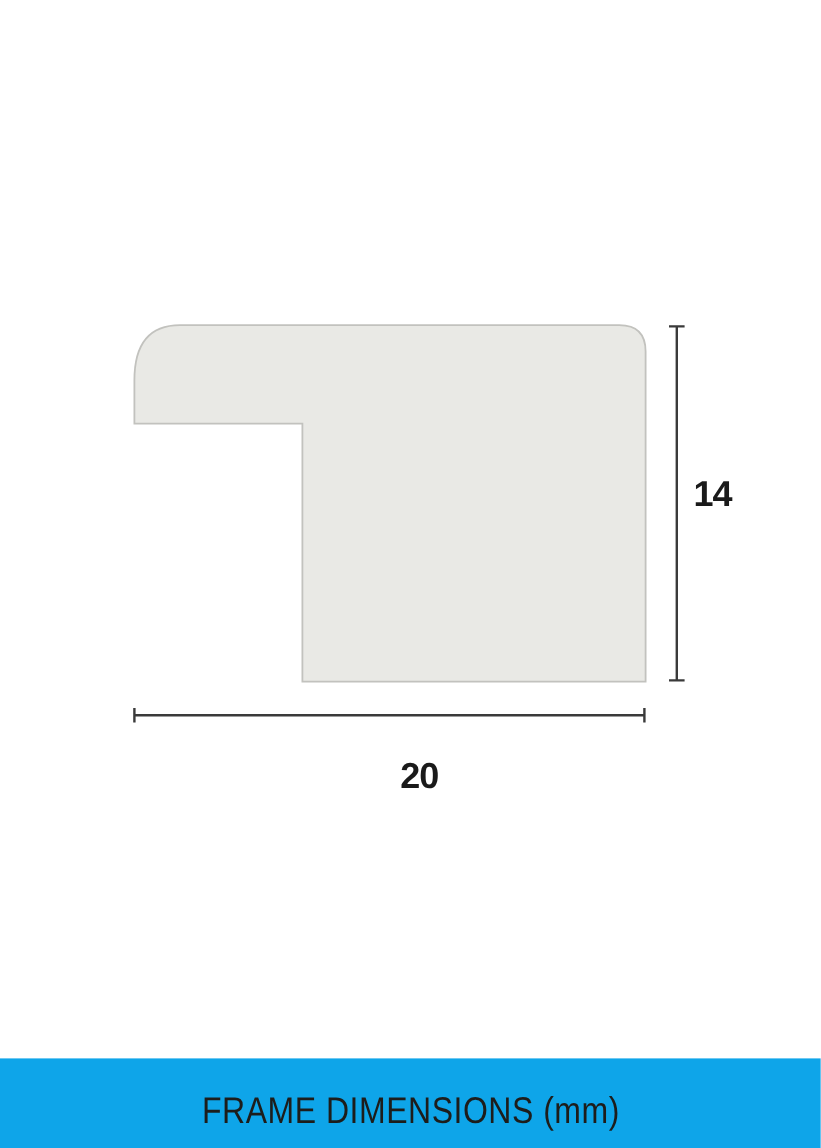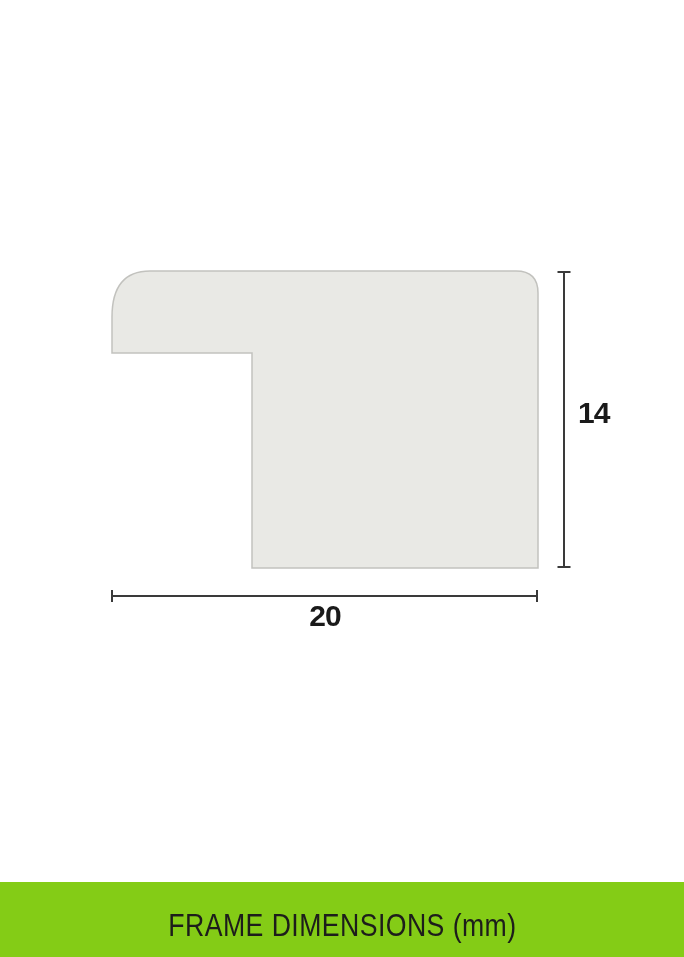--- a/index.html
+++ b/index.html
@@ -26,30 +26,30 @@
     font-size: 30px;
     letter-spacing: -1px;
     user-select: none;
   }
   .dim-label.height {
     left: 578px;
     top: 398px;
   }
   .dim-label.width {
     left: 285px;
-    top: 601px;
+    top: 633px;
     width: 80px;
-    text-align: center;
+    text-align: right;
   }
   .footer-bar {
     position: absolute;
     left: 0; right: 0;
     top: 882px;
     bottom: 0;
-    background: #84cc16;
+    background: #0ea5e9;
     text-align: center;
   }
   .footer-title {
     display: inline-block;
     margin-top: 26px;
     font-size: 31px;
     font-weight: 500;
     color: #1d1d1b;
     white-space: nowrap;
     transform: scaleX(0.86);

